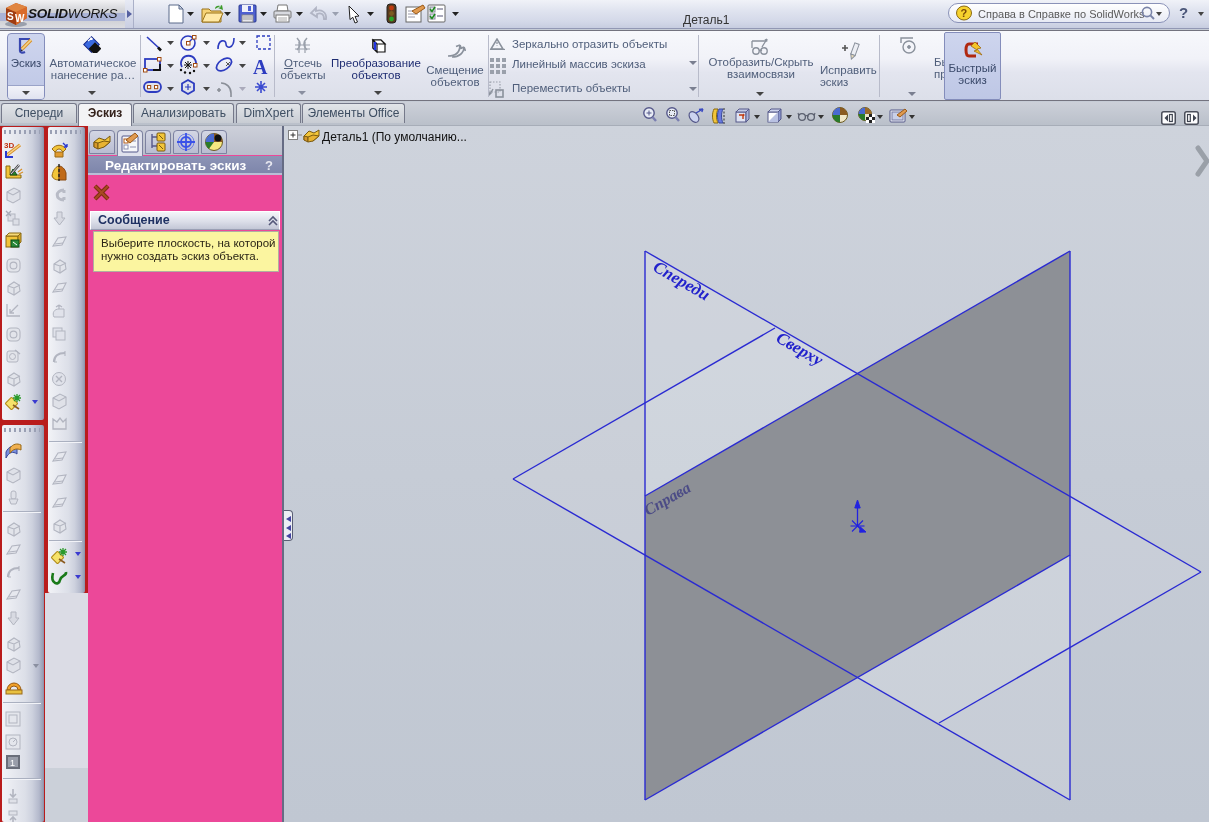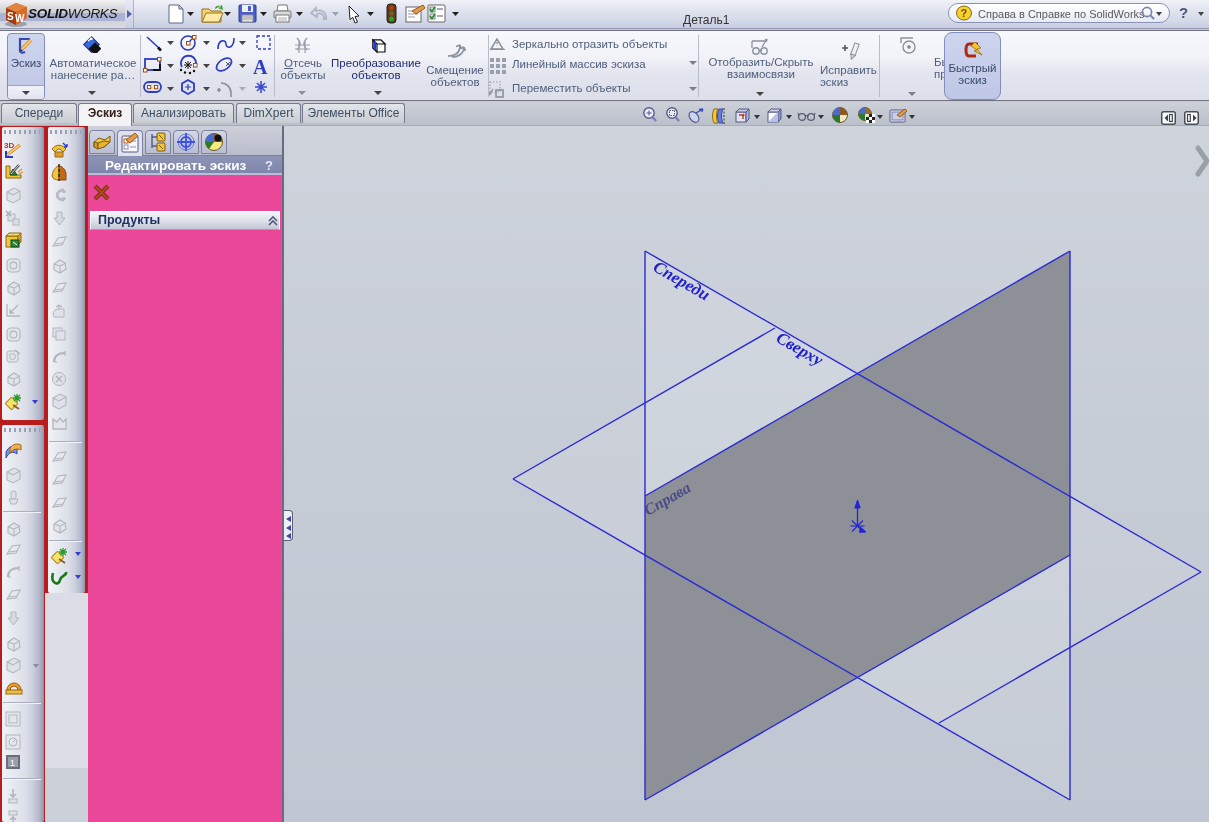--- a/index.html
+++ b/index.html
@@ -272,21 +272,21 @@
   <div class="abs" style="left:879px;top:4px;width:1px;height:62px;background:#b8bbca;"></div>
 
   <svg class="abs" style="left:900px;top:6px" width="18" height="18" viewBox="0 0 18 18" fill="none" stroke="#8a919c">
     <path d="M1,6 L1,1 L13,1" stroke-width="1.4"></path>
     <circle cx="9" cy="10" r="6" stroke-width="1.4"></circle>
     <circle cx="9" cy="10" r="1.4" fill="#8a919c"></circle>
   </svg>
   <div class="abs" style="left:884px;top:25px;width:54px;text-align:center;margin-left:47px;">Быстрые<br>привязки</div>
   <div class="abs" style="left:908px;top:61px;width:0;height:0;border-top:4px solid #7a7f90;border-left:4px solid transparent;border-right:4px solid transparent;"></div>
 
-  <div class="abs" style="left:944px;top:1px;width:57px;height:68px;border:1px solid #848dbb;border-radius:8px;background:linear-gradient(180deg,#ced5ee,#bec7e5);">
+  <div class="abs" style="left:944px;top:1px;width:57px;height:68px;border:1px solid #848dbb;border-radius:2px;background:linear-gradient(180deg,#ced5ee,#bec7e5);">
     <svg class="abs" style="left:17px;top:8px" width="22" height="20" viewBox="0 0 22 20">
       <path d="M16,3 L7,3 C3,3 3,15 7,15 L14,15" fill="none" stroke="#b02810" stroke-width="3"></path>
       <polygon points="13,1 19,7 15,8 20,14 12,10 15,9 9,5" fill="#f4c428" stroke="#a06a10" stroke-width="0.8"></polygon>
     </svg>
     <div class="abs" style="left:0;top:29px;width:55px;text-align:center;color:#3b4a6b;">Быстрый<br>эскиз</div>
   </div>
 </div>
 
 <div class="abs" id="tabrow" style="left:0;top:102px;width:1209px;height:24px;background:linear-gradient(180deg,#ccd0d9,#bac0ca);border-bottom:1px solid #a7adb8;">
   <style>
@@ -429,20 +429,33 @@
         <g stroke-width="1.1">
           <line x1="568" y1="394.5" x2="579" y2="405.5"></line>
           <line x1="579" y1="394.5" x2="568" y2="405.5"></line>
           <line x1="566.5" y1="400" x2="580.5" y2="400"></line>
         </g>
       </g>
 
       <path d="M914,22 L923,35 L914,48" fill="none" stroke="#9aa0a8" stroke-width="5" stroke-linecap="round" stroke-linejoin="round"></path>
     </svg>
 
+    <div class="abs" style="left:0;top:0;width:300px;height:22px;">
+      <svg class="abs" style="left:3px;top:2px" width="40" height="18" viewBox="0 0 40 18">
+        <rect x="1.5" y="2.5" width="9" height="9" fill="#fff" stroke="#808080"></rect>
+        <path d="M3.5,7 L8.5,7 M6,4.5 L6,9.5" stroke="#333"></path>
+        <line x1="10.5" y1="7" x2="15" y2="7" stroke="#808080"></line>
+        <g transform="translate(15,-1)">
+          <polygon points="2,9 7,4 12,6 17,3 17,9 11,14 6,12 2,13" fill="#f2c53a" stroke="#7a5a10"></polygon>
+          <polygon points="2,9 6,10 6,15 2,13" fill="#d89828" stroke="#7a5a10"></polygon>
+          <polygon points="6,10 11,8 17,9 11,14 6,15" fill="#e8b332" stroke="#7a5a10"></polygon>
+        </g>
+      </svg>
+      <div class="abs" style="left:38px;top:4px;font-size:12px;color:#111;">Деталь1  (По умолчанию...</div>
+    </div>
   </div>
 
   <div class="abs" id="dock" style="left:0;top:0;width:88px;height:696px;background:#b91c1c;">
     <style>
       .tcol { position:absolute; background:linear-gradient(90deg,#f2f3f7 0%,#e6e8ef 30%,#dcdfe8 55%,#cdd1de 72%,#b4b9cc 88%,#9aa0b6 97%,#8b90a8 100%); border-radius:2px; }
       .grip { position:absolute; left:3px; right:6px; height:4px; background:repeating-linear-gradient(90deg,#9aa0b4 0 2px,transparent 2px 5px); }
       .hsep { position:absolute; left:2px; right:5px; height:1px; background:#aab0c0; box-shadow:0 1px 0 #f2f3f8; }
     </style>
     <div class="tcol" style="left:2px;top:1px;width:42px;height:293px;"></div>
     <div class="tcol" style="left:2px;top:299px;width:42px;height:397px;"></div>
@@ -688,25 +701,28 @@
     <svg class="abs" style="left:5px;top:57px" width="17" height="18" viewBox="0 0 17 18">
       <g stroke="#7e2c12" stroke-width="4.2">
           <path d="M2,3 L15,16 M15,3 L2,16"></path>
         </g>
       <g stroke="#a84a22" stroke-width="2.2">
           <path d="M2,3 L15,16 M15,3 L2,16"></path>
         </g>
     </svg>
 
     <div class="abs" style="left:2px;top:85px;width:190px;height:19px;background:linear-gradient(180deg,#f4f5f9 0%,#dcdfe9 55%,#c3c7d6 100%);border:1px solid #fff;border-bottom:1px solid #9aa0b4;">
-      <div class="abs" style="left:7px;top:1px;font-size:12.5px;font-weight:bold;color:#1f3163;">Продукты</div>
+      <div class="abs" style="left:7px;top:1px;font-size:12.5px;font-weight:bold;color:#1f3163;">Сообщение</div>
       <svg class="abs" style="left:176px;top:3px" width="12" height="12" viewBox="0 0 12 12" fill="none" stroke="#55597a" stroke-width="1.6">
         <path d="M2,6 L6,2 L10,6 M2,10 L6,6 L10,10"></path>
       </svg>
     </div>
+    <div class="abs" style="left:5px;top:105px;width:186px;height:41px;background:#fbf5a0;border:1px solid #b0b0a0;font-size:11.5px;color:#2a2416;">
+      <div class="abs" style="left:7px;top:5px;width:182px;line-height:13px;white-space:nowrap;">Выберите плоскость, на которой<br>нужно создать эскиз объекта.</div>
+    </div>
   </div>
 
   <div class="abs" style="left:284px;top:384px;width:9px;height:31px;background:#eceef4;border:1px solid #5a5f74;border-left:none;border-radius:0 4px 4px 0;z-index:5;">
     <div class="abs" style="left:2px;top:5px;width:0;height:0;border-right:5px solid #4444a0;border-top:3.5px solid transparent;border-bottom:3.5px solid transparent;"></div>
     <div class="abs" style="left:2px;top:14px;width:0;height:0;border-right:5px solid #4444a0;border-top:3.5px solid transparent;border-bottom:3.5px solid transparent;"></div>
     <div class="abs" style="left:2px;top:22px;width:0;height:0;border-right:5px solid #4444a0;border-top:3.5px solid transparent;border-bottom:3.5px solid transparent;"></div>
   </div>
 </div>
 
 </body></html>

